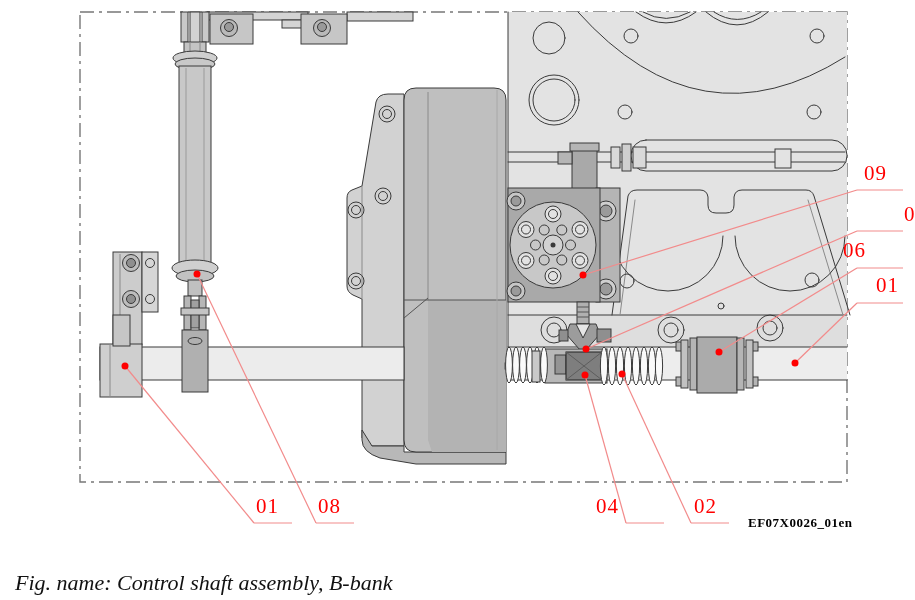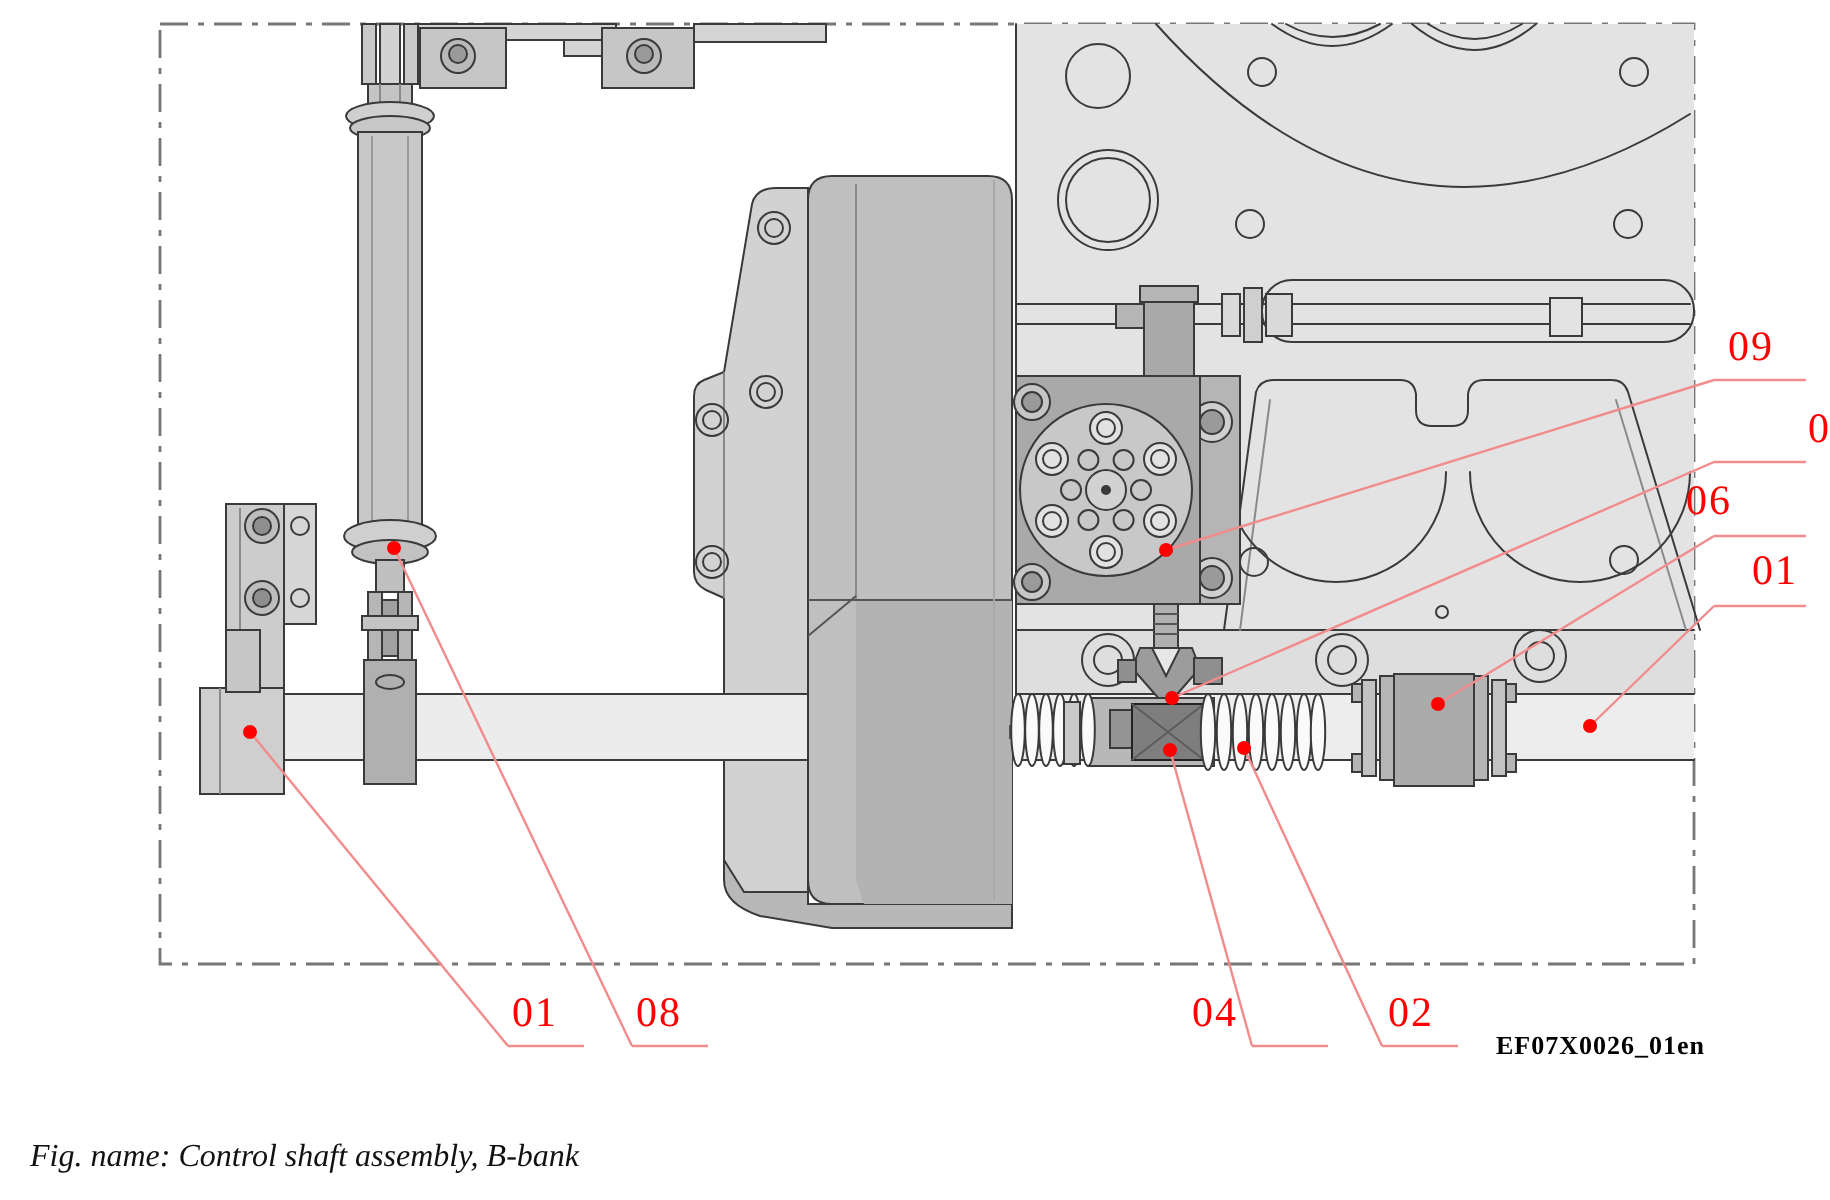--- a/index.html
+++ b/index.html
@@ -3,21 +3,21 @@
 <meta charset="utf-8">
 <style>
   html,body{margin:0;padding:0;background:#ffffff;}
   #stage{position:relative;width:915px;height:600px;background:#ffffff;overflow:hidden;
          font-family:Liberation Serif, serif;}
   #drawing-svg{position:absolute;left:0;top:0;}
   .callout{position:absolute;color:#ff0000;font-size:21px;line-height:1.05;
            letter-spacing:1px;font-weight:400;white-space:nowrap;}
   .figcode{position:absolute;left:748px;top:515px;color:#000000;font-size:13px;
            font-weight:700;letter-spacing:0.5px;white-space:nowrap;}
-  .caption{position:absolute;left:15px;top:570px;color:#111;font-size:16px;
+  .caption{position:absolute;left:15px;top:570px;color:#111;font-size:22px;
            font-style:italic;white-space:nowrap;}
 </style>
 </head>
 <body>
 
 <div id="stage">
 
 <svg id="drawing-svg" width="915" height="600" viewBox="0 0 915 600">
 
   <rect x="80" y="12" width="767" height="470" fill="none" stroke="#777777" stroke-width="1.4" stroke-dasharray="14 5 3 5"></rect>

